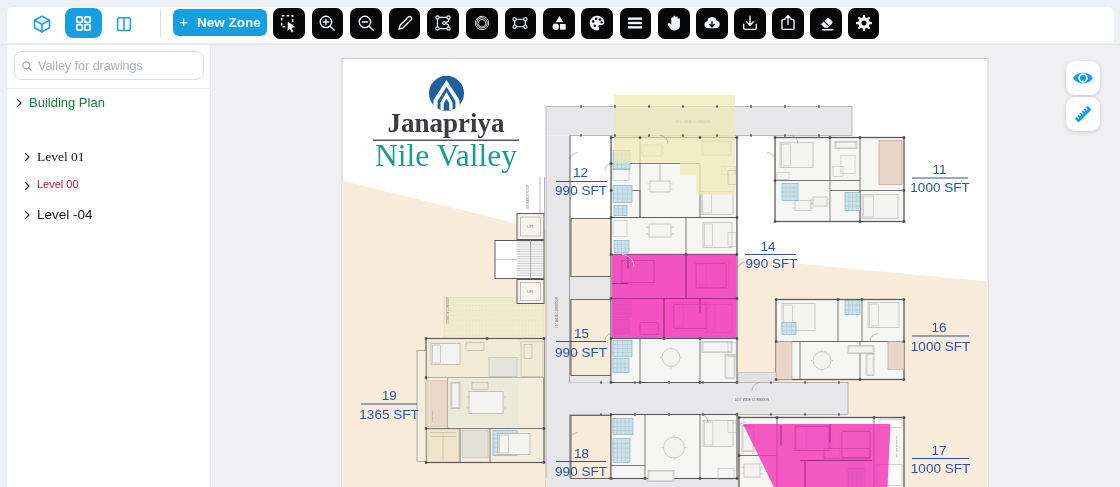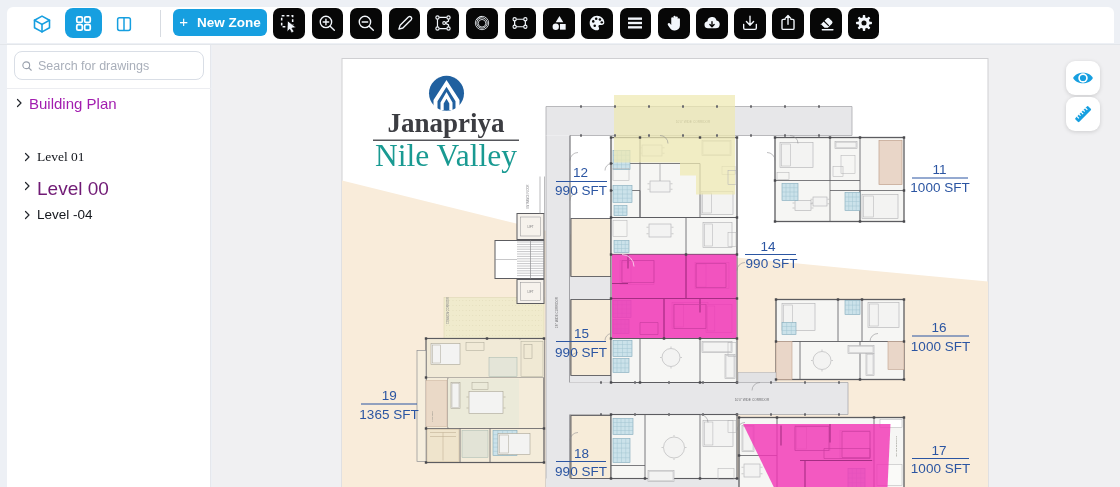--- a/index.html
+++ b/index.html
@@ -179,44 +179,44 @@
 
   <div class="abs" style="left:7px; top:45px; width:204px; height:442px; background:#ffffff; border-right:1px solid #e5e7ec;"></div>
 
   <div class="abs" style="left:14px; top:51px; width:190px; height:29px; background:#fff; border:1px solid #d9dee6; border-radius:8px;"></div>
 
   <svg class="abs" style="left:21px; top:59.5px;" width="12" height="12" viewBox="0 0 24 24" fill="none" stroke="#99a0ac" stroke-width="2.2" stroke-linecap="round">
     <circle cx="10.5" cy="10.5" r="6.8"></circle>
       <path d="M15.6 15.6 L20.5 20.5"></path>
   </svg>
 
-  <div class="abs" style="left:38px; top:59px; font-size:12.5px; color:#a9afba;">Search for drawings</div>
+  <div class="abs" style="left:38px; top:59px; font-size:12.5px; color:#a9afba;">Valley for drawings</div>
 
   <div class="abs" style="left:7px; top:88px; width:204px; height:1px; background:#ecedf1;"></div>
 
   <div class="abs" style="left:13px; top:95px; width:182px; height:16px;">
     <svg style="position:absolute;left:0;top:2px;" width="12" height="12" viewBox="0 0 24 24" fill="none" stroke="#23262d" stroke-width="2.4" stroke-linecap="round" stroke-linejoin="round">
         <path d="M9 5 l7 7 -7 7"></path>
       </svg>
-    <span style="position:absolute;left:16px;top:0;font-size:15px;color:#a21caf;">Building Plan</span>
+    <span style="position:absolute;left:16px;top:0;font-size:13px;color:#15803d;">Building Plan</span>
   </div>
 
 
   <div class="abs" style="left:21px; top:149px; width:182px; height:16px;">
     <svg style="position:absolute;left:0;top:2px;" width="12" height="12" viewBox="0 0 24 24" fill="none" stroke="#23262d" stroke-width="2.4" stroke-linecap="round" stroke-linejoin="round">
         <path d="M9 5 l7 7 -7 7"></path>
       </svg>
     <span style="position:absolute;left:16px;top:0;font-size:13.5px;color:#14171d;font-family:Liberation Serif, serif;">Level 01</span>
   </div>
 
   <div class="abs" style="left:21px; top:178px; width:182px; height:16px;">
     <svg style="position:absolute;left:0;top:2px;" width="12" height="12" viewBox="0 0 24 24" fill="none" stroke="#23262d" stroke-width="2.4" stroke-linecap="round" stroke-linejoin="round">
         <path d="M9 5 l7 7 -7 7"></path>
       </svg>
-    <span style="position:absolute;left:16px;top:0;font-size:19px;color:#701a75;">Level 00</span>
+    <span style="position:absolute;left:16px;top:0;font-size:11px;color:#b91c1c;">Level 00</span>
   </div>
 
   <div class="abs" style="left:21px; top:207px; width:182px; height:16px;">
     <svg style="position:absolute;left:0;top:2px;" width="12" height="12" viewBox="0 0 24 24" fill="none" stroke="#23262d" stroke-width="2.4" stroke-linecap="round" stroke-linejoin="round">
         <path d="M9 5 l7 7 -7 7"></path>
       </svg>
     <span style="position:absolute;left:16px;top:0;font-size:13.5px;color:#14171d;">Level -04</span>
   </div>
 
   <svg class="abs" style="left:212px; top:43.5px;" width="908" height="443.5" viewBox="212 43.5 908 443.5">

